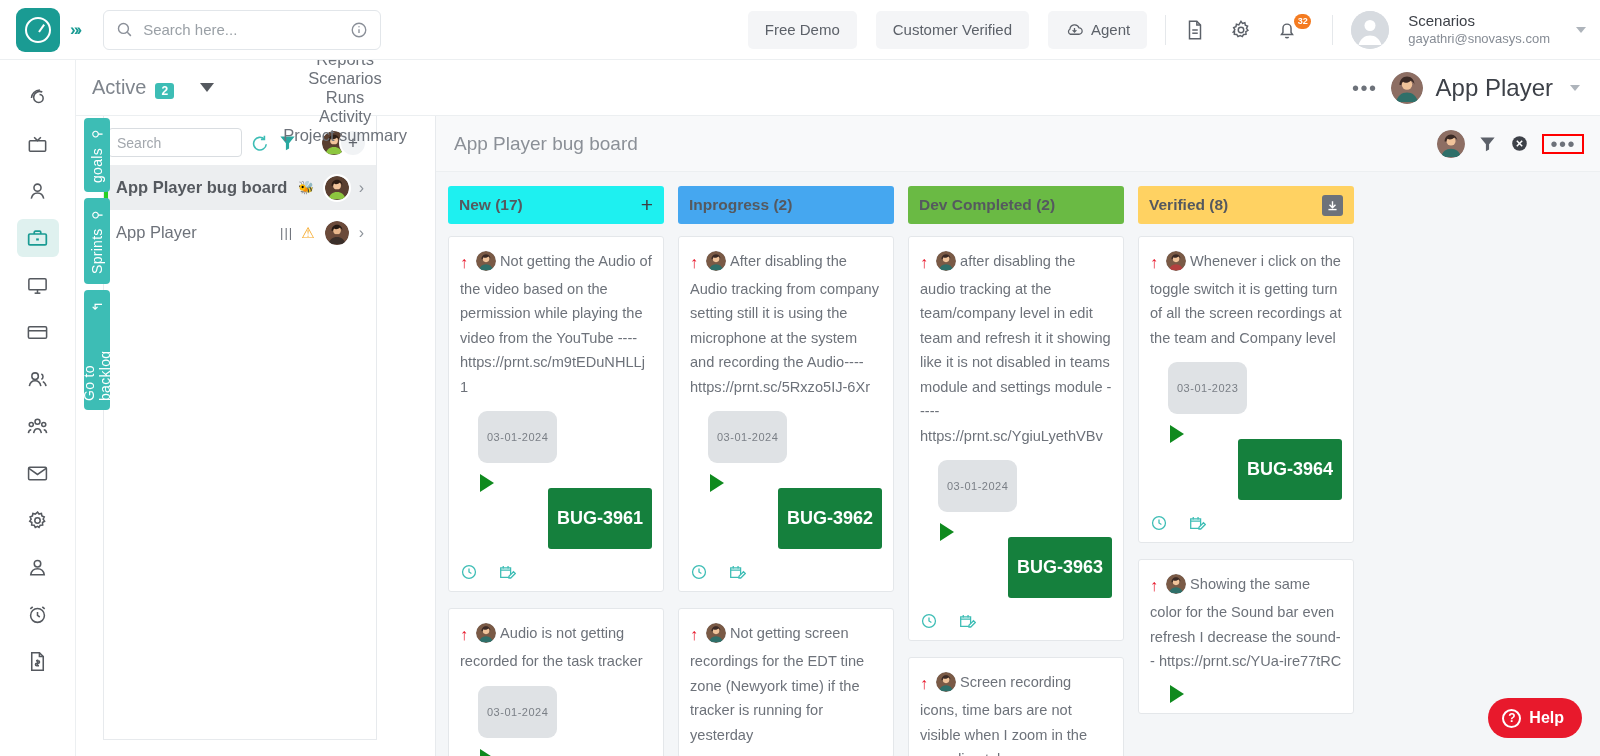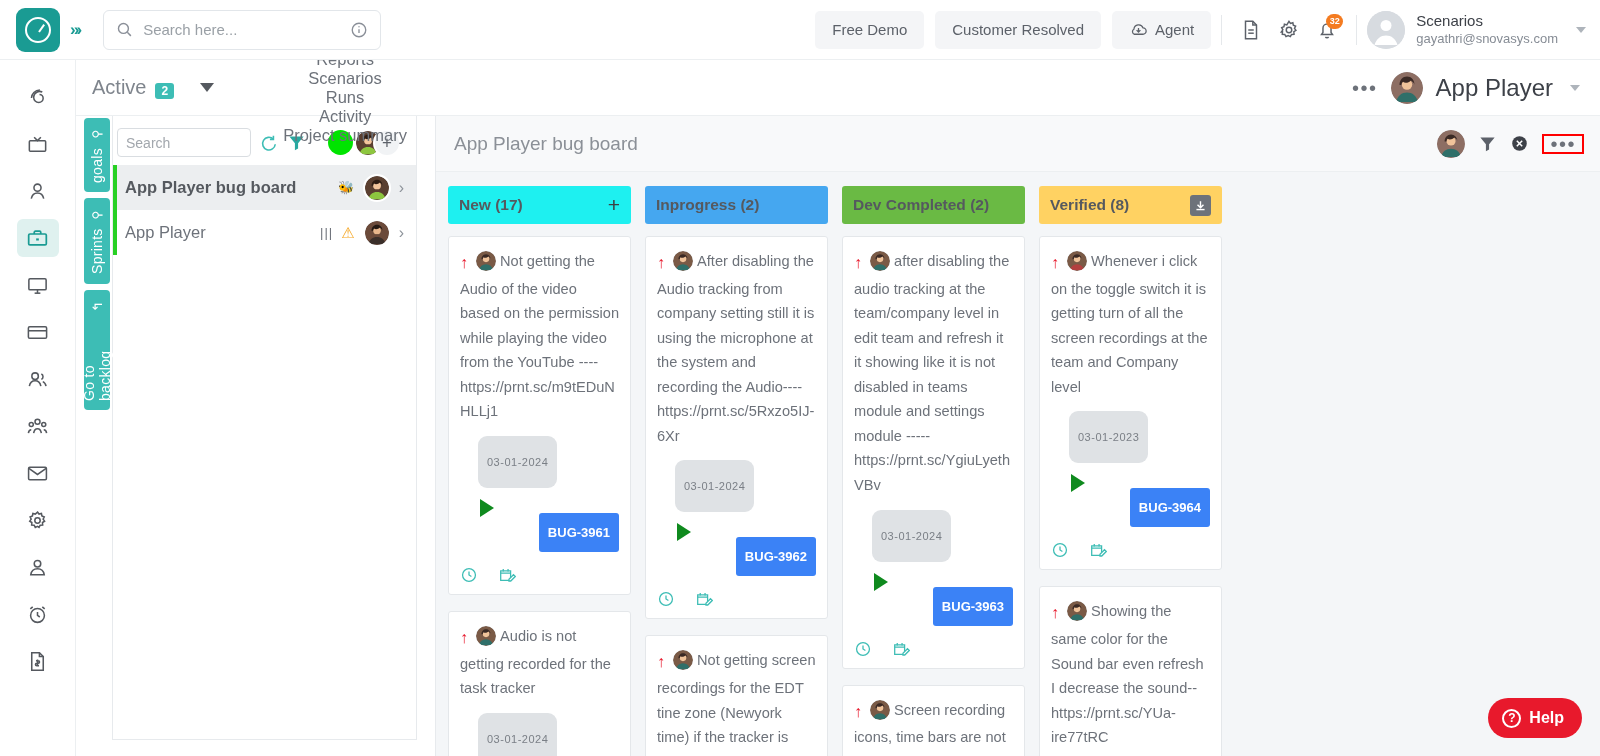--- a/index.html
+++ b/index.html
@@ -41,30 +41,30 @@
     background: #fff;
   }
   .searchwrap input {
     flex: 1; border: none; outline: none; font-size: 15px; color: #8a8f98;
     font-family: "Liberation Sans", sans-serif; background: transparent;
     margin-left: 10px;
   }
   .searchwrap input::placeholder { color: #9aa0a6; }
   .ico-svg { display: block; }
   .topbar-right {
-    margin-left: auto; display: flex; align-items: center; gap: 0px; padding-right: 14px;
+    margin-left: auto; display: flex; align-items: center; gap: 8px; padding-right: 14px;
   }
   .pill-btn {
     background: #f4f5f7; border-radius: 5px; height: 38px; padding: 0 17px;
     display: flex; align-items: center; gap: 7px; font-size: 15px; color: #5c6169;
     margin-left: 11px; cursor: pointer; white-space: nowrap;
   }
   .divider-v { width: 1px; height: 30px; background: #e5e8eb; margin: 0 10px; }
   .icon-btn {
-    width: 38px; height: 38px; display: flex; align-items: center; justify-content: center;
+    width: 38px; height: 38px; display: flex; align-items: center; 
     cursor: pointer; position: relative; color: #5c6169;
   }
   .notif-badge {
     position: absolute; top: 3px; right: 3px; min-width: 17px; height: 15px;
     background: #f47b20; color: #fff; border-radius: 8px; font-size: 9px;
     display: flex; align-items: center; justify-content: center; padding: 0 3px;
     font-weight: bold;
   }
   .avatar-circle {
     width: 38px; height: 38px; border-radius: 50%; background: #d7dbe0;
@@ -126,21 +126,21 @@
     writing-mode: vertical-rl; transform: rotate(180deg);
     display: flex; align-items: center; justify-content: center; gap: 7px;
     font-size: 14px; padding: 9px 0; cursor: pointer; letter-spacing: 0.3px;
   }
   .vtab-goals { height: 74px; }
   .vtab-sprints { height: 86px; }
   .vtab-backlog { height: 120px; }
 
   
   .projpanel {
-    position: absolute; left: 112px; top: 116px; width: 305px; height: 624px;
+    position: absolute; left: 103px; top: 116px; width: 274px; height: 624px;
     background: #fff; border: 1px solid #e7eaed; border-top: none;
   }
   .proj-search-row { display: flex; align-items: center; padding: 12px 10px 8px 4px; gap: 8px; }
   .proj-search {
     width: 134px; height: 29px; border: 1px solid #d9dde1; border-radius: 4px;
     padding: 0 8px; font-size: 14px; color: #8b9097; outline: none;
     font-family: "Liberation Sans", sans-serif;
   }
   .proj-search::placeholder { color: #a2a7ad; }
   .mini-ico { cursor: pointer; display: flex; align-items: center; color: #4fb3ad; }
@@ -175,21 +175,21 @@
     height: 56px; background: #f8f9fa; display: flex; align-items: center;
     padding: 0 16px 0 18px; border-bottom: 1px solid #eceff1;
   }
   .board-title { font-size: 19px; color: #8b9097; }
   .board-head-right { margin-left: auto; display: flex; align-items: center; gap: 13px; }
   .redbox {
     border: 2px solid #ff0000; padding: 3px 6px; display: flex; align-items: center;
     cursor: pointer;
   }
   .columns { display: flex; gap: 14px; padding: 14px 10px 0 12px; height: 584px; }
-  .col { width: 183px; display: flex; flex-direction: column; flex: 0 0 auto; }
+  .col { width: 216px; display: flex; flex-direction: column; flex: 0 0 auto; }
   .col-head {
     height: 38px; border-radius: 3px; display: flex; align-items: center;
     padding: 0 11px; color: #55595f; font-size: 15.5px; font-weight: bold;
   }
   .col-head .plus { margin-left: auto; font-size: 21px; font-weight: normal; cursor: pointer; color: #3c4045; }
   .col-head .dl-btn {
     margin-left: auto; width: 21px; height: 21px; background: #6d727a; border-radius: 3px;
     display: flex; align-items: center; justify-content: center; cursor: pointer;
   }
   .col-body {
@@ -212,22 +212,22 @@
   .date-chip {
     display: inline-block; background: #dfe2e5; color: #7a7f86; font-size: 11px;
     border-radius: 9px; padding: 20px 9px; margin: 12px 0 0 18px; letter-spacing: 0.5px;
   }
   .play-tri {
     width: 0; height: 0; border-left: 14px solid #0f8a1e;
     border-top: 9px solid transparent; border-bottom: 9px solid transparent;
     margin: 11px 0 0 20px;
   }
   .bug-badge {
-    background: #3b82f6; color: #fff; font-size: 13px; font-weight: bold; border-radius: 3px;
-    padding: 12px 9px; display: inline-block; float: right; margin-top: -4px;
+    background: #15803d; color: #fff; font-size: 18px; font-weight: bold; border-radius: 3px;
+    padding: 20px 9px; display: inline-block; float: right; margin-top: -4px;
   }
   .card-foot { display: flex; align-items: center; gap: 20px; padding-top: 14px; clear: both; color: #3dbdb5; }
 
   
   .c-new { background: #1ef0f0; }
   .c-prog { background: #45a7f0; }
   .c-dev { background: #6aba44; }
   .c-res { background: #6aba44; }
   .c-ver { background: #ffd262; }
 
@@ -270,21 +270,21 @@
             <circle cx="12" cy="7.6" r="0.9" fill="#8a8f98" stroke="none"></circle>
           </svg>
       </span>
     </div>
 
     <div class="topbar-right">
       <div class="pill-btn">
         <span>Free Demo</span>
       </div>
       <div class="pill-btn">
-        <span>Customer Resolved</span>
+        <span>Customer Verified</span>
       </div>
       <div class="pill-btn">
         <span>
           <svg class="ico-svg" width="19" height="19" viewBox="0 0 24 24" fill="none" stroke="#5c6169" stroke-width="1.6">
               <path d="M6.5 18h11a4 4 0 0 0 .3-8 6 6 0 0 0-11.6 1.6A3.6 3.6 0 0 0 6.5 18z"></path>
               <path d="M12 10v5M9.6 12.8 12 15.3l2.4-2.5"></path>
             </svg>
         </span>
         <span>Agent</span>
       </div>

